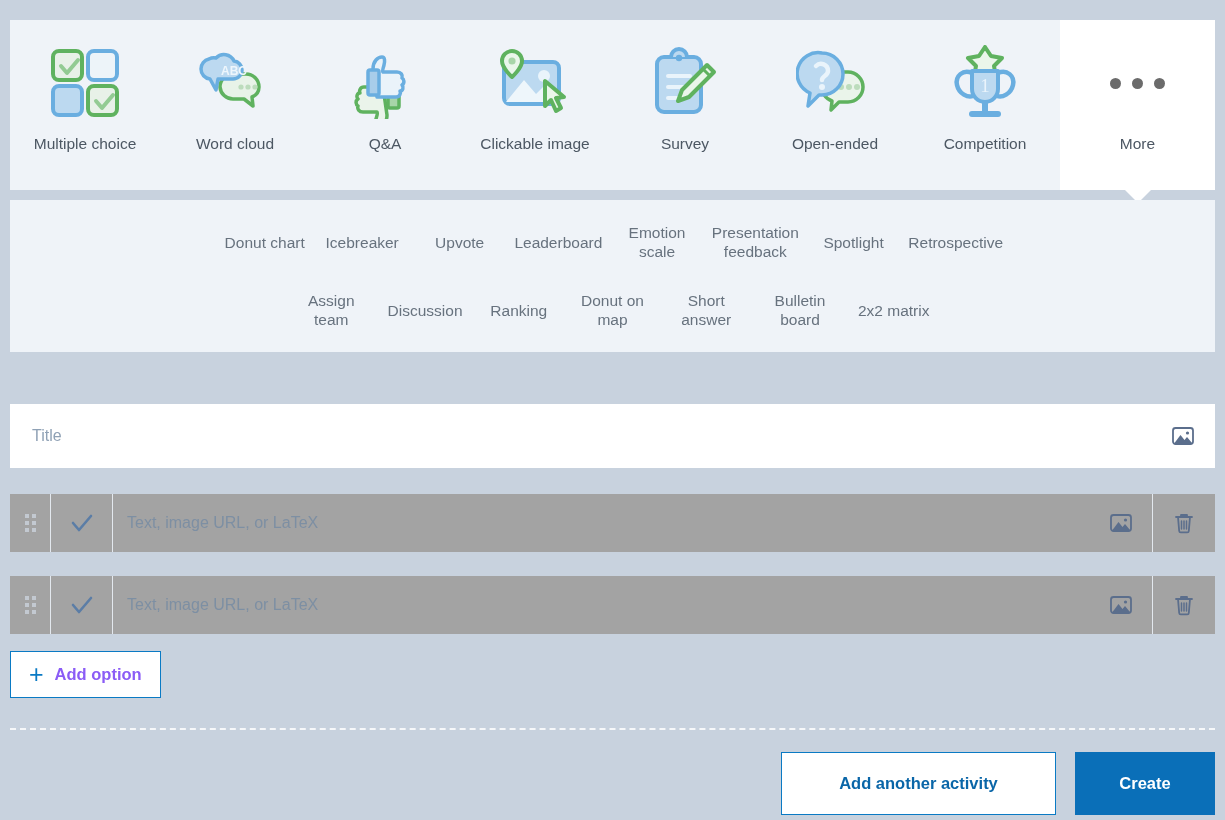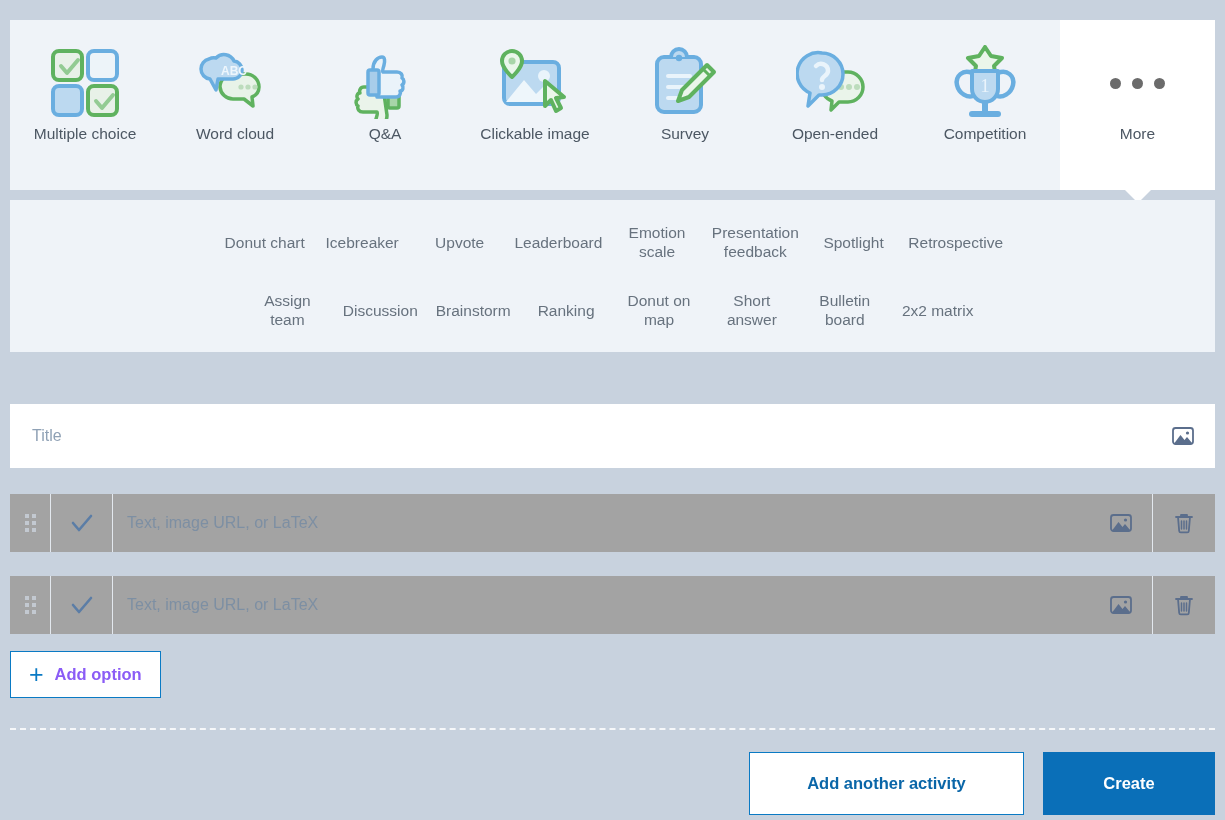--- a/index.html
+++ b/index.html
@@ -24,21 +24,21 @@
     padding-top: 22px;
     cursor: pointer;
     position: relative;
   }
   .type-tile.active { background: #ffffff; flex: 0 0 155px; }
   .type-icon {
     height: 82px; width: 100px;
     display: flex; align-items: center; justify-content: center;
   }
   .type-label {
-    margin-top: 0;
+    margin-top: 10px;
     font-size: 15.5px;
     color: #4c5763;
     text-align: left;
     line-height: 19px;
     max-width: 120px;
   }
   .caret {
     position: absolute;
     left: 50%; margin-left: -13px; bottom: -13px;
     width: 0; height: 0;
@@ -174,21 +174,21 @@
     display: flex; gap: 19px; padding-left: 48px;
   }
   .btn-secondary {
     width: 275px; height: 63px;
     background: #ffffff; border: 1px solid #0a7ac4;
     color: #0a66a8; font-size: 16.5px; font-weight: bold;
     font-family: "Liberation Sans", sans-serif;
     cursor: pointer;
   }
   .btn-primary {
-    width: 172px; height: 63px;
+    width: 140px; height: 63px;
     background: #0a6fb8; border: none;
     color: #ffffff; font-size: 16.5px; font-weight: bold;
     font-family: "Liberation Sans", sans-serif;
     cursor: pointer;
   }
 
   .more-dots { display: flex; gap: 11px; }
   .more-dots i { width: 11px; height: 11px; border-radius: 50%; background: #6b6b6b; display: block; }
 </style>
 </head>
@@ -319,21 +319,20 @@
     <div class="more-cell">Upvote</div>
     <div class="more-cell">Leaderboard</div>
     <div class="more-cell">Emotion scale</div>
     <div class="more-cell">Presentation feedback</div>
     <div class="more-cell">Spotlight</div>
     <div class="more-cell">Retrospective</div>
   </div>
   <div class="more-row">
     <div class="more-cell">Assign team</div>
     <div class="more-cell">Discussion</div>
-    <div class="more-cell">Brainstorm</div>
     <div class="more-cell">Ranking</div>
     <div class="more-cell">Donut on map</div>
     <div class="more-cell">Short answer</div>
     <div class="more-cell">Bulletin board</div>
     <div class="more-cell">2x2 matrix</div>
   </div>
 </div>
 
 <div class="title-row">
   <input class="title-input" type="text" placeholder="Title" value="" style="">

